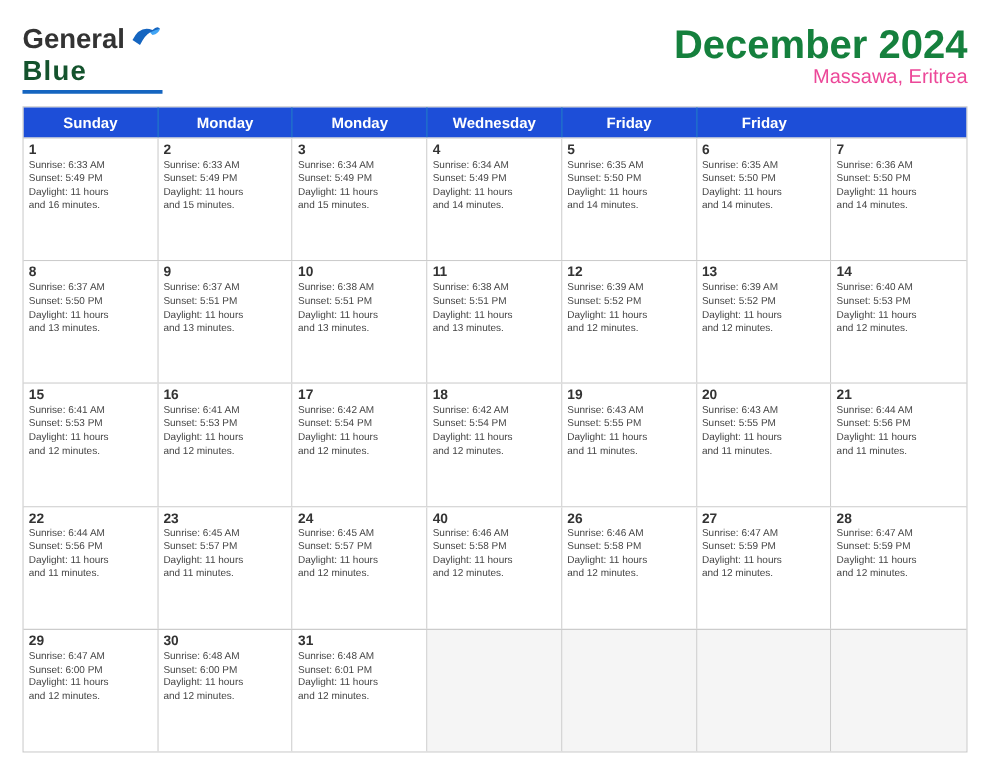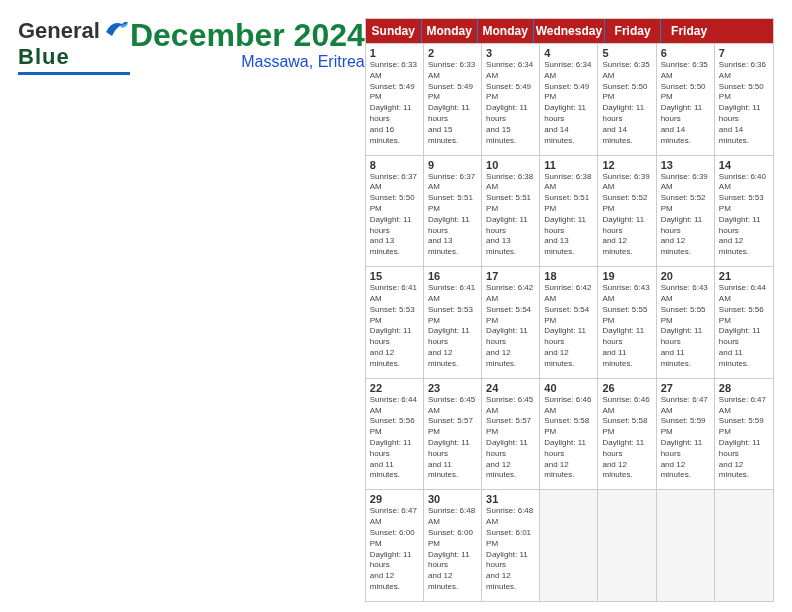--- a/index.html
+++ b/index.html
@@ -8,21 +8,21 @@
       background: #fff;
       width: 792px;
       height: 612px;
       overflow: hidden;
     }
     .page {
       width: 792px;
       height: 612px;
       padding: 18px 18px 10px 18px;
       display: flex;
-      flex-direction: row;
+      flex-direction: column;
     }
     .header {
       display: flex;
       justify-content: space-between;
       align-items: flex-start;
       margin-bottom: 10px;
     }
     .logo {
       display: flex;
       flex-direction: column;
@@ -42,33 +42,33 @@
       text-align: right;
     }
     .title-section h1 {
       font-size: 32px;
       font-weight: bold;
       color: #15803d;
       line-height: 1.1;
     }
     .title-section h2 {
       font-size: 16px;
-      color: #1d4ed8;
+      color: #ec4899;
       font-weight: normal;
     }
     .calendar {
       flex: 1;
       display: flex;
       flex-direction: column;
       border: 1px solid #ccc;
     }
     .cal-header-row {
       display: grid;
       grid-template-columns: repeat(7, 1fr);
-      background: #b91c1c;
+      background: #1d4ed8;
     }
     .cal-header-cell {
       color: #fff;
       font-size: 12px;
       font-weight: bold;
       text-align: center;
       padding: 5px 2px;
       border-right: 1px solid #2176c7;
     }
     .cal-header-cell:last-child { border-right: none; }

